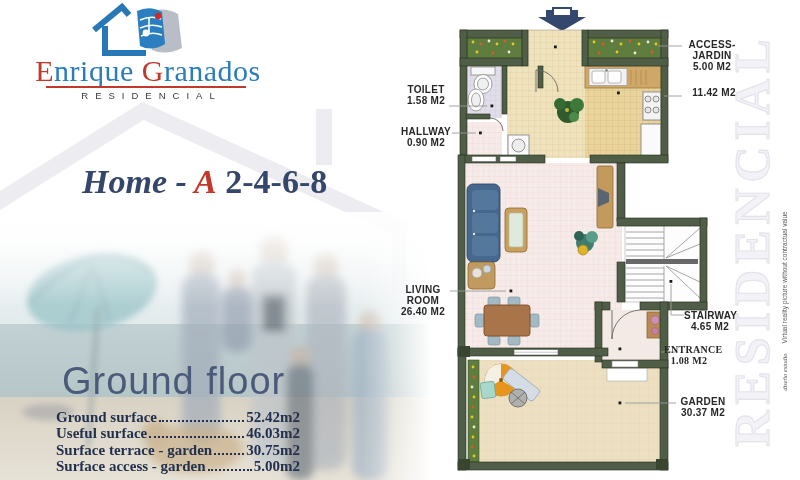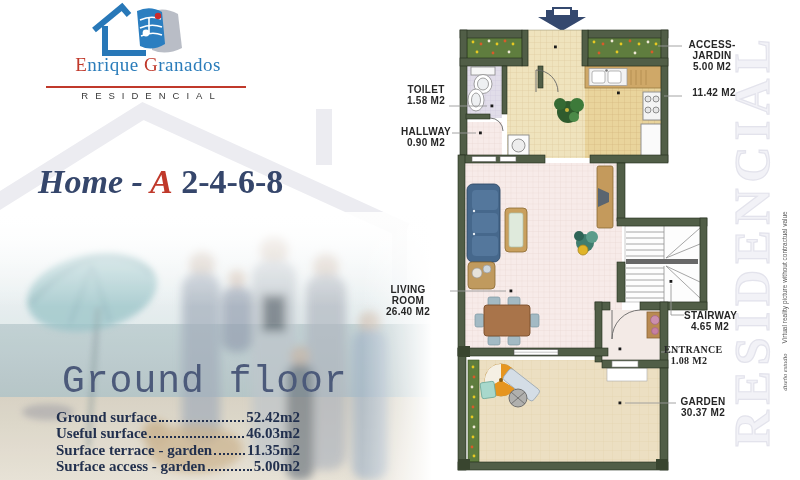--- a/index.html
+++ b/index.html
@@ -3,40 +3,40 @@
 <meta charset="utf-8">
 <style>
   html,body{margin:0;padding:0;}
   .page{position:relative;width:800px;height:480px;background:#fff;overflow:hidden;
         font-family:"Liberation Sans",sans-serif;}
   .abs{position:absolute;}
 
   
   .brand-icon{left:90px;top:2px;width:112px;height:56px;z-index:6;}
   .brand-name{left:10px;top:54px;width:276px;text-align:center;z-index:6;
-    font-family:"Liberation Serif",serif;font-size:19px;color:#2a7cba;letter-spacing:.5px;}
+    font-family:"Liberation Serif",serif;font-size:30px;color:#2a7cba;letter-spacing:.5px;}
   .brand-name .init{color:#c0392b;}
   .brand-underline{left:46px;top:86px;width:200px;height:2px;background:#c0392b;z-index:6;}
   .brand-sub{left:10px;top:90px;width:276px;text-align:center;z-index:6;
     font-size:9.5px;color:#3a3a3a;letter-spacing:7px;text-indent:7px;}
 
   
   .wm-house{left:0;top:95px;z-index:1;}
 
   
   .main-title{left:38px;top:163px;width:300px;z-index:6;
     font-family:"Liberation Serif",serif;font-size:34px;color:#35466b;font-weight:bold;}
-  .main-title .it{font-style:italic;}
+  .main-title .it{font-style:italic;margin-left:44px;}
   .main-title .red{color:#c0392b;font-style:italic;}
 
   
   .photo{left:0;top:212px;z-index:2;}
 
   
-  .gf-heading{left:62px;top:360px;z-index:6;font-family:Liberation Mono, monospace;
+  .gf-heading{left:62px;top:360px;z-index:6;font-family:Liberation Sans, sans-serif;
     font-size:38px;color:#4c5a7a;letter-spacing:1px;}
   .surface-list{left:56px;top:409px;width:244px;z-index:6;
     font-family:"Liberation Serif",serif;font-size:15px;font-weight:bold;color:#22304e;}
   .surface-row{display:flex;align-items:baseline;height:16.4px;white-space:nowrap;}
   .surface-row .leader{flex:1;border-bottom:2px dotted #22304e;margin:0 2px 3px 2px;min-width:8px;}
   .surface-row .unit{}
 
   
   .plan{left:450px;top:0;z-index:3;}
   .leaders{left:0;top:0;z-index:4;pointer-events:none;}
@@ -170,21 +170,21 @@
     </div>
     <div class="surface-row">
       <span>Useful surface</span>
       <span class="leader"></span>
       <span>46.03</span>
       <span class="unit">m2</span>
     </div>
     <div class="surface-row">
       <span>Surface terrace - garden</span>
       <span class="leader"></span>
-      <span>11.35</span>
+      <span>30.75</span>
       <span class="unit">m2</span>
     </div>
     <div class="surface-row">
       <span>Surface access - garden</span>
       <span class="leader"></span>
       <span>5.00</span>
       <span class="unit">m2</span>
     </div>
   </div>
 
@@ -471,21 +471,21 @@
     <div>11.42 M2</div>
   </div>
   <div class="abs pl-label" style="left:402px;top:84px;width:48px;">
     <div>TOILET</div>
     <div>1.58 M2</div>
   </div>
   <div class="abs pl-label" style="left:399px;top:126px;width:54px;">
     <div>HALLWAY</div>
     <div>0.90 M2</div>
   </div>
-  <div class="abs pl-label" style="left:379px;top:284px;width:58px;">
+  <div class="abs pl-label" style="left:394px;top:284px;width:58px;">
     <div>LIVING ROOM</div>
     <div>26.40 M2</div>
   </div>
   <div class="abs pl-label" style="left:684px;top:310px;width:52px;">
     <div>STAIRWAY</div>
     <div>4.65 M2</div>
   </div>
   <div class="abs pl-label" style="left:664px;top:344px;width:50px;font-family:Liberation Serif, serif;">
     <div>ENTRANCE</div>
     <div>1.08 M2</div>

